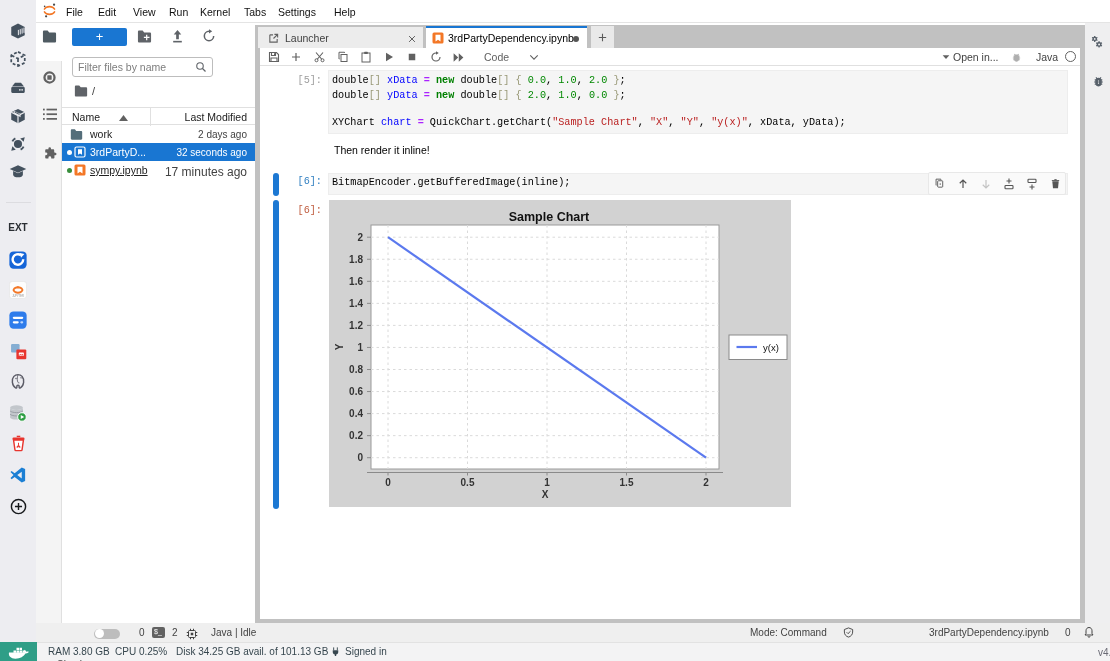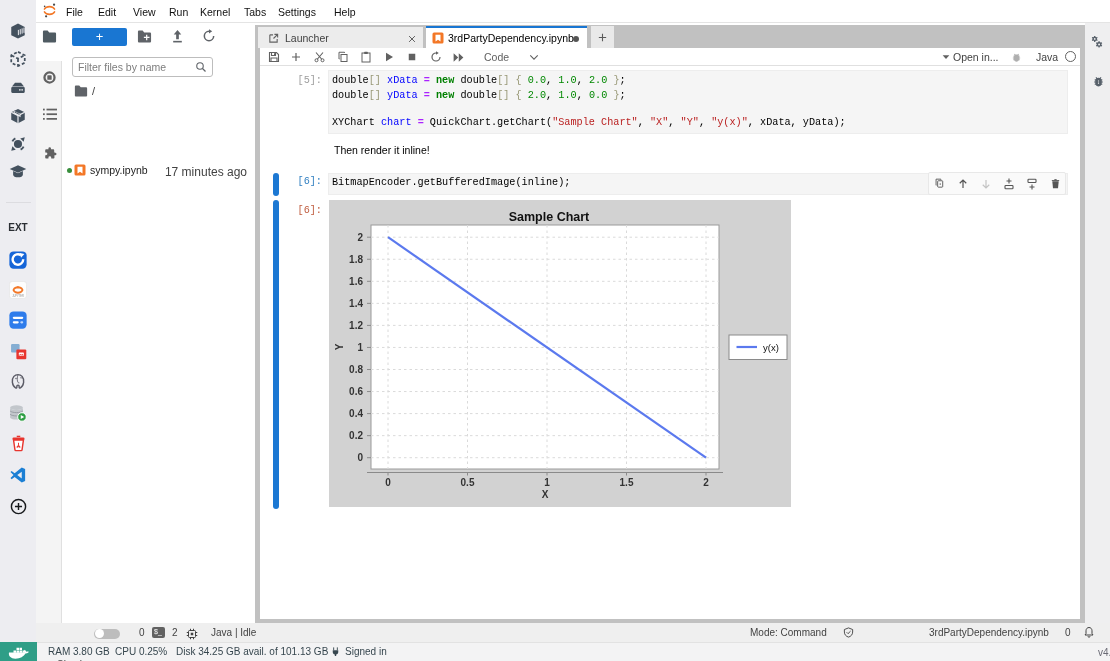--- a/index.html
+++ b/index.html
@@ -225,28 +225,52 @@
   <svg class="abs" style="left:133px;top:38px;" width="12" height="12" viewBox="0 0 24 24">
     <circle cx="10" cy="10" r="6.5" fill="none" stroke="#5f6368" stroke-width="2.2"></circle>
     <path d="M15 15 L21 21" stroke="#5f6368" stroke-width="2.4"></path>
   </svg>
 
   <svg class="abs" style="left:12px;top:62px;" width="14" height="12" viewBox="0 0 24 20">
     <path d="M1.5 2.5 C1.5 1.4 2.4 0.5 3.5 0.5 L9 0.5 L11.5 3.5 L20.5 3.5 C21.6 3.5 22.5 4.4 22.5 5.5 L22.5 17.5 C22.5 18.6 21.6 19.5 20.5 19.5 L3.5 19.5 C2.4 19.5 1.5 18.6 1.5 17.5 Z" fill="#5f6368"></path>
   </svg>
   <span class="abs" style="left:30px;top:62px;font-size:11px;color:#424242;">/</span>
 
-
+  <div class="abs" style="left:0;top:84px;width:194px;height:18px;border-top:1px solid #e0e0e0;border-bottom:1px solid #e0e0e0;">
+    <span class="abs" style="left:10px;top:3px;font-size:10.5px;color:#212121;">Name</span>
+    <svg class="abs" style="left:57px;top:7px;" width="9" height="6" viewBox="0 0 12 8">
+        <path d="M6 0 L12 8 L0 8 Z" fill="#616161"></path>
+      </svg>
+    <div class="abs" style="left:88px;top:0;width:1px;height:18px;background:#e0e0e0;"></div>
+    <span class="abs" style="right:9px;top:3px;font-size:10.5px;color:#212121;">Last Modified</span>
+  </div>
+
+  <div class="abs" style="left:0;top:102px;width:194px;height:18px;">
+    <svg class="abs" style="left:8px;top:4px;" width="13" height="11" viewBox="0 0 24 20">
+      <path d="M1.5 2.5 C1.5 1.4 2.4 0.5 3.5 0.5 L9 0.5 L11.5 3.5 L20.5 3.5 C21.6 3.5 22.5 4.4 22.5 5.5 L22.5 17.5 C22.5 18.6 21.6 19.5 20.5 19.5 L3.5 19.5 C2.4 19.5 1.5 18.6 1.5 17.5 Z" fill="#546e7a"></path>
+    </svg>
+    <span class="abs" style="left:28px;top:3px;font-size:10.5px;color:#212121;">work</span>
+    <span class="abs" style="right:9px;top:3.5px;font-size:10px;color:#424242;">2 days ago</span>
+  </div>
+  <div class="abs" style="left:0;top:120px;width:194px;height:18px;background:#1976d2;color:#fff;">
+    <div class="abs" style="left:4.5px;top:7px;width:5px;height:5px;border-radius:50%;background:#fff;"></div>
+    <svg class="abs" style="left:12px;top:3px;" width="12" height="12" viewBox="0 0 24 24">
+      <rect x="2" y="2" width="20" height="20" rx="3" fill="none" stroke="#fff" stroke-width="2.4"></rect>
+      <path d="M8 6.5 L16 6.5 L16 17.5 L12 14.8 L8 17.5 Z" fill="#fff"></path>
+    </svg>
+    <span class="abs" style="left:28px;top:3px;font-size:10.5px;">3rdPartyD...</span>
+    <span class="abs" style="right:9px;top:3.5px;font-size:10px;">32 seconds ago</span>
+  </div>
   <div class="abs" style="left:0;top:138px;width:194px;height:18px;">
     <div class="abs" style="left:4.5px;top:7px;width:5px;height:5px;border-radius:50%;background:#388e3c;"></div>
     <svg class="abs" style="left:12px;top:3px;" width="12" height="12" viewBox="0 0 24 24">
       <rect x="1" y="1" width="22" height="22" rx="3" fill="#f37726"></rect>
       <path d="M7 5.5 L17 5.5 L17 19 L12 15.5 L7 19 Z" fill="#fff"></path>
     </svg>
-    <span class="abs" style="left:28px;top:3px;font-size:10.5px;color:#212121;">sympy.ipynb</span>
+    <span class="abs" style="left:28px;top:3px;font-size:10.5px;color:#212121;text-decoration:underline;">sympy.ipynb</span>
     <span class="abs" style="right:9px;top:3.5px;font-size:12px;color:#424242;">17 minutes ago</span>
   </div>
 </div>
 
 <div class="abs" id="mainbg" style="left:255px;top:25px;width:830px;height:598px;background:#c1c1c1;"></div>
 <div class="abs" id="tabbar" style="left:255px;top:25px;width:830px;height:23px;">
 
   <div class="abs" style="left:2px;top:1px;width:167px;height:22px;background:#ececec;border:1px solid #c0c0c0;border-bottom:none;">
     <svg class="abs" style="left:10px;top:5.5px;" width="11" height="11" viewBox="0 0 24 24">
       <path d="M4 4 L11 4 M4 4 L4 20 L20 20 L20 13" fill="none" stroke="#616161" stroke-width="2.4"></path>

